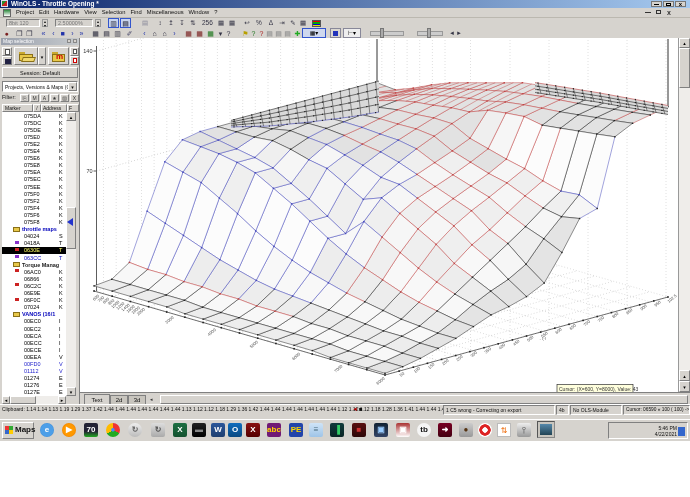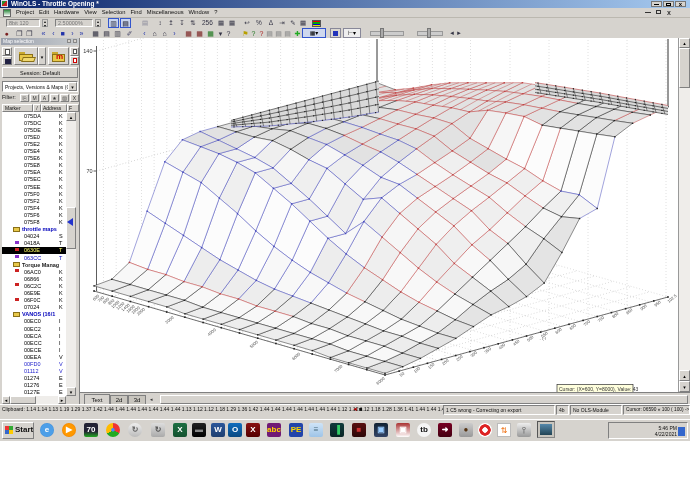--- a/index.html
+++ b/index.html
@@ -2311,21 +2311,21 @@
   <span class="sunken" style="position:absolute;left:623px;top:0px;width:67px;height:10px;font-size:4.8px;padding:1px 2px;color:#111;background:#d6d3ce;white-space:nowrap;overflow:hidden;">Cursor: 06590 «  100 ( 100) -&gt;  0 (0.00%), Width: 14</span>
 </div>
 <div style="position:absolute;left:0px;top:415px;width:690px;height:4px;background:#d6d3ce;"></div>
 
 <div style="position:absolute;left:0px;top:419px;width:690px;height:22px;background:#d6d3ce;border-top:1px solid #fff;">
   <div class="raised" style="position:absolute;left:2px;top:2px;width:32px;height:17px;background:#d6d3ce;">
     <span style="position:absolute;left:2px;top:3px;width:4px;height:4px;background:#e33;"></span>
     <span style="position:absolute;left:6px;top:3px;width:4px;height:4px;background:#3a3;"></span>
     <span style="position:absolute;left:2px;top:7px;width:4px;height:4px;background:#36c;"></span>
     <span style="position:absolute;left:6px;top:7px;width:4px;height:4px;background:#fc0;"></span>
-    <span style="position:absolute;left:12px;top:2px;font-size:8px;font-weight:bold;color:#111;">Start</span>
+    <span style="position:absolute;left:12px;top:2px;font-size:8px;font-weight:bold;color:#111;">Maps</span>
   </div>
   <div style="position:absolute;left:40px;top:3px;width:14px;height:14px;background:radial-gradient(circle,#4d9fe8 60%,#1a62b0);border-radius:50%;color:#fff;font-size:8px;font-weight:bold;text-align:center;line-height:14px;">e</div>
 <div style="position:absolute;left:62px;top:3px;width:14px;height:14px;background:radial-gradient(circle,#f90 55%,#d60);border-radius:50%;color:#fff;font-size:8px;font-weight:bold;text-align:center;line-height:14px;">▶</div>
 <div style="position:absolute;left:84px;top:3px;width:14px;height:14px;background:linear-gradient(#223 60%,#2a2);border-radius:2px;color:#fff;font-size:8px;font-weight:bold;text-align:center;line-height:14px;">70</div>
 <div style="position:absolute;left:106px;top:3px;width:14px;height:14px;background:conic-gradient(#e33 0 33%,#2a2 33% 66%,#fb0 66%);border-radius:50%;color:#48f;font-size:8px;font-weight:bold;text-align:center;line-height:14px;">●</div>
 <div style="position:absolute;left:128px;top:3px;width:14px;height:14px;background:linear-gradient(#eee,#bbb);border-radius:50%;color:#666;font-size:8px;font-weight:bold;text-align:center;line-height:14px;">↻</div>
 <div style="position:absolute;left:151px;top:3px;width:14px;height:14px;background:linear-gradient(#ddd,#aaa);border-radius:2px;color:#555;font-size:8px;font-weight:bold;text-align:center;line-height:14px;">↻</div>
 <div style="position:absolute;left:173px;top:3px;width:14px;height:14px;background:linear-gradient(#1d6f42,#14522f);border-radius:2px;color:#fff;font-size:8px;font-weight:bold;text-align:center;line-height:14px;">X</div>
 <div style="position:absolute;left:192px;top:3px;width:14px;height:14px;background:linear-gradient(#222,#000);border-radius:2px;color:#888;font-size:8px;font-weight:bold;text-align:center;line-height:14px;">▬</div>
 <div style="position:absolute;left:211px;top:3px;width:14px;height:14px;background:linear-gradient(#2b579a,#1e3f70);border-radius:2px;color:#fff;font-size:8px;font-weight:bold;text-align:center;line-height:14px;">W</div>

